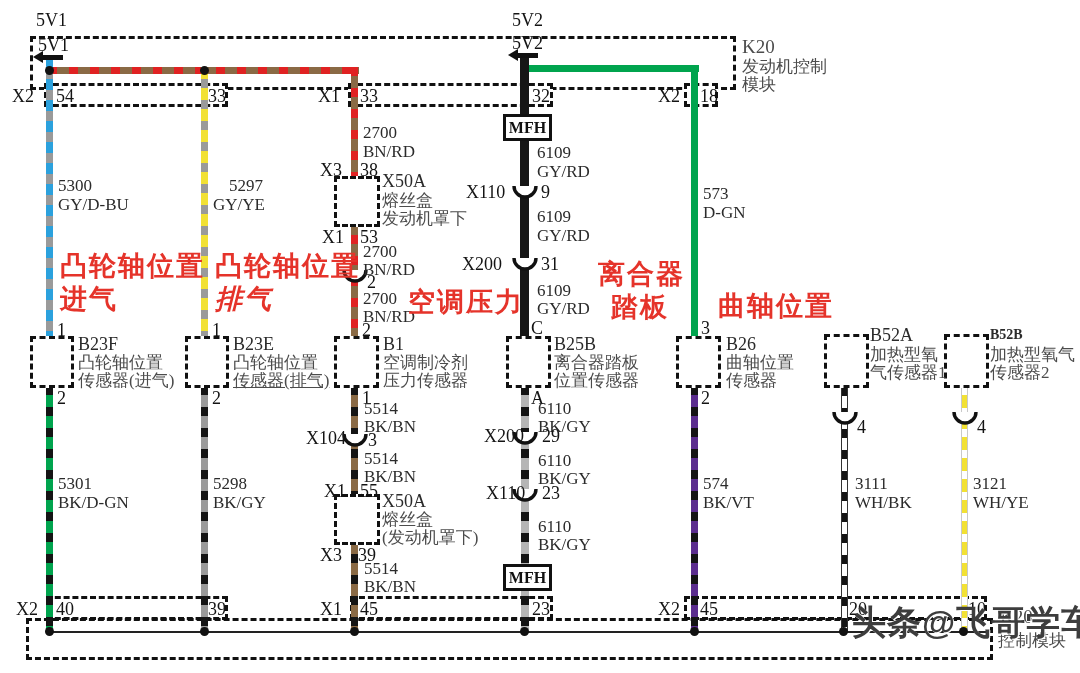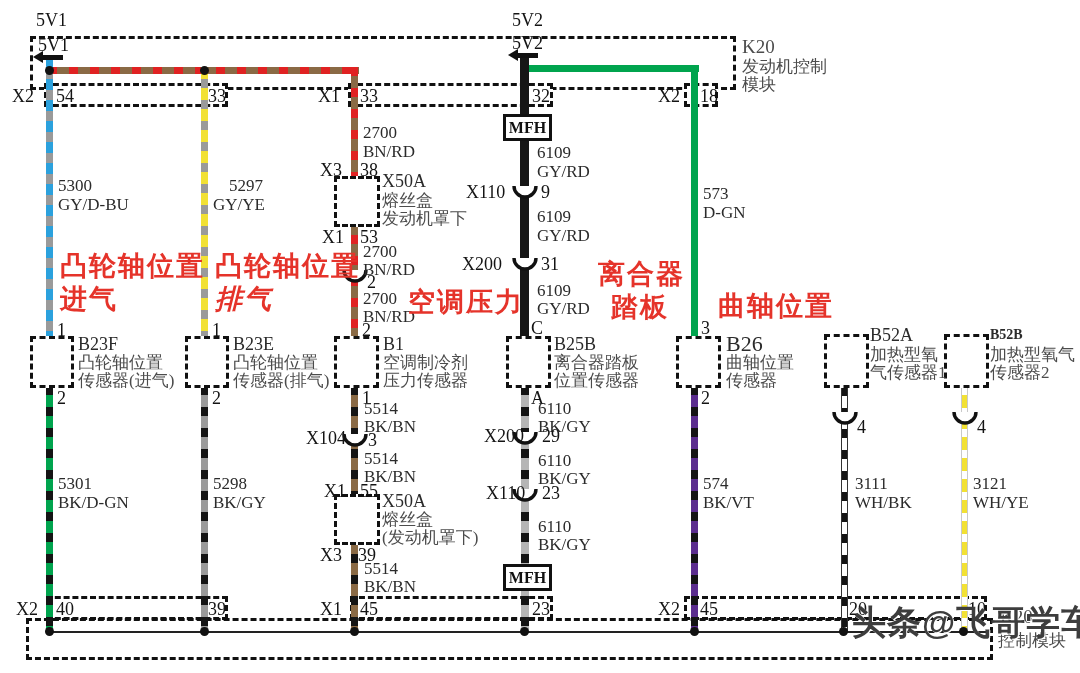--- a/index.html
+++ b/index.html
@@ -199,28 +199,28 @@
   <div class="t pin" style="left:212px;top:320px;">1</div>
   <div class="t pin" style="left:362px;top:320px;">2</div>
   <div class="t pin" style="left:531px;top:318px;">C</div>
   <div class="t pin" style="left:701px;top:318px;">3</div>
 
   <div class="t ser" style="left:78px;top:335px;font-size:18px;">B23F</div>
   <div class="t ser gray" style="left:78px;top:354px;">凸轮轴位置</div>
   <div class="t ser gray" style="left:78px;top:372px;">传感器(进气)</div>
   <div class="t ser" style="left:233px;top:335px;font-size:18px;">B23E</div>
   <div class="t ser gray" style="left:233px;top:354px;">凸轮轴位置</div>
-  <div class="t ser gray" style="left:233px;top:372px;">传感器(排气)</div>
+  <div class="t ser gray" style="left:233px;top:372px;text-decoration:underline;">传感器(排气)</div>
   <div class="t ser" style="left:383px;top:335px;font-size:18px;">B1</div>
   <div class="t ser gray" style="left:383px;top:354px;">空调制冷剂</div>
   <div class="t ser gray" style="left:383px;top:372px;">压力传感器</div>
   <div class="t ser" style="left:554px;top:335px;font-size:18px;">B25B</div>
   <div class="t ser gray" style="left:554px;top:354px;">离合器踏板</div>
   <div class="t ser gray" style="left:554px;top:372px;">位置传感器</div>
-  <div class="t ser" style="left:726px;top:335px;font-size:22px;">B26</div>
+  <div class="t ser" style="left:726px;top:335px;font-size:18px;">B26</div>
   <div class="t ser gray" style="left:726px;top:354px;">曲轴位置</div>
   <div class="t ser gray" style="left:726px;top:372px;">传感器</div>
   <div class="t ser" style="left:870px;top:326px;font-size:18px;font-family:Liberation Serif, serif;">B52A</div>
   <div class="t ser gray" style="left:870px;top:346px;">加热型氧</div>
   <div class="t ser gray" style="left:870px;top:364px;">气传感器1</div>
   <div class="t ser" style="left:990px;top:326px;font-size:14px;font-weight:bold;">B52B</div>
   <div class="t ser gray" style="left:990px;top:346px;">加热型氧气</div>
   <div class="t ser gray" style="left:990px;top:364px;">传感器2</div>
 
   <div class="t pin" style="left:57px;top:388px;">2</div>

